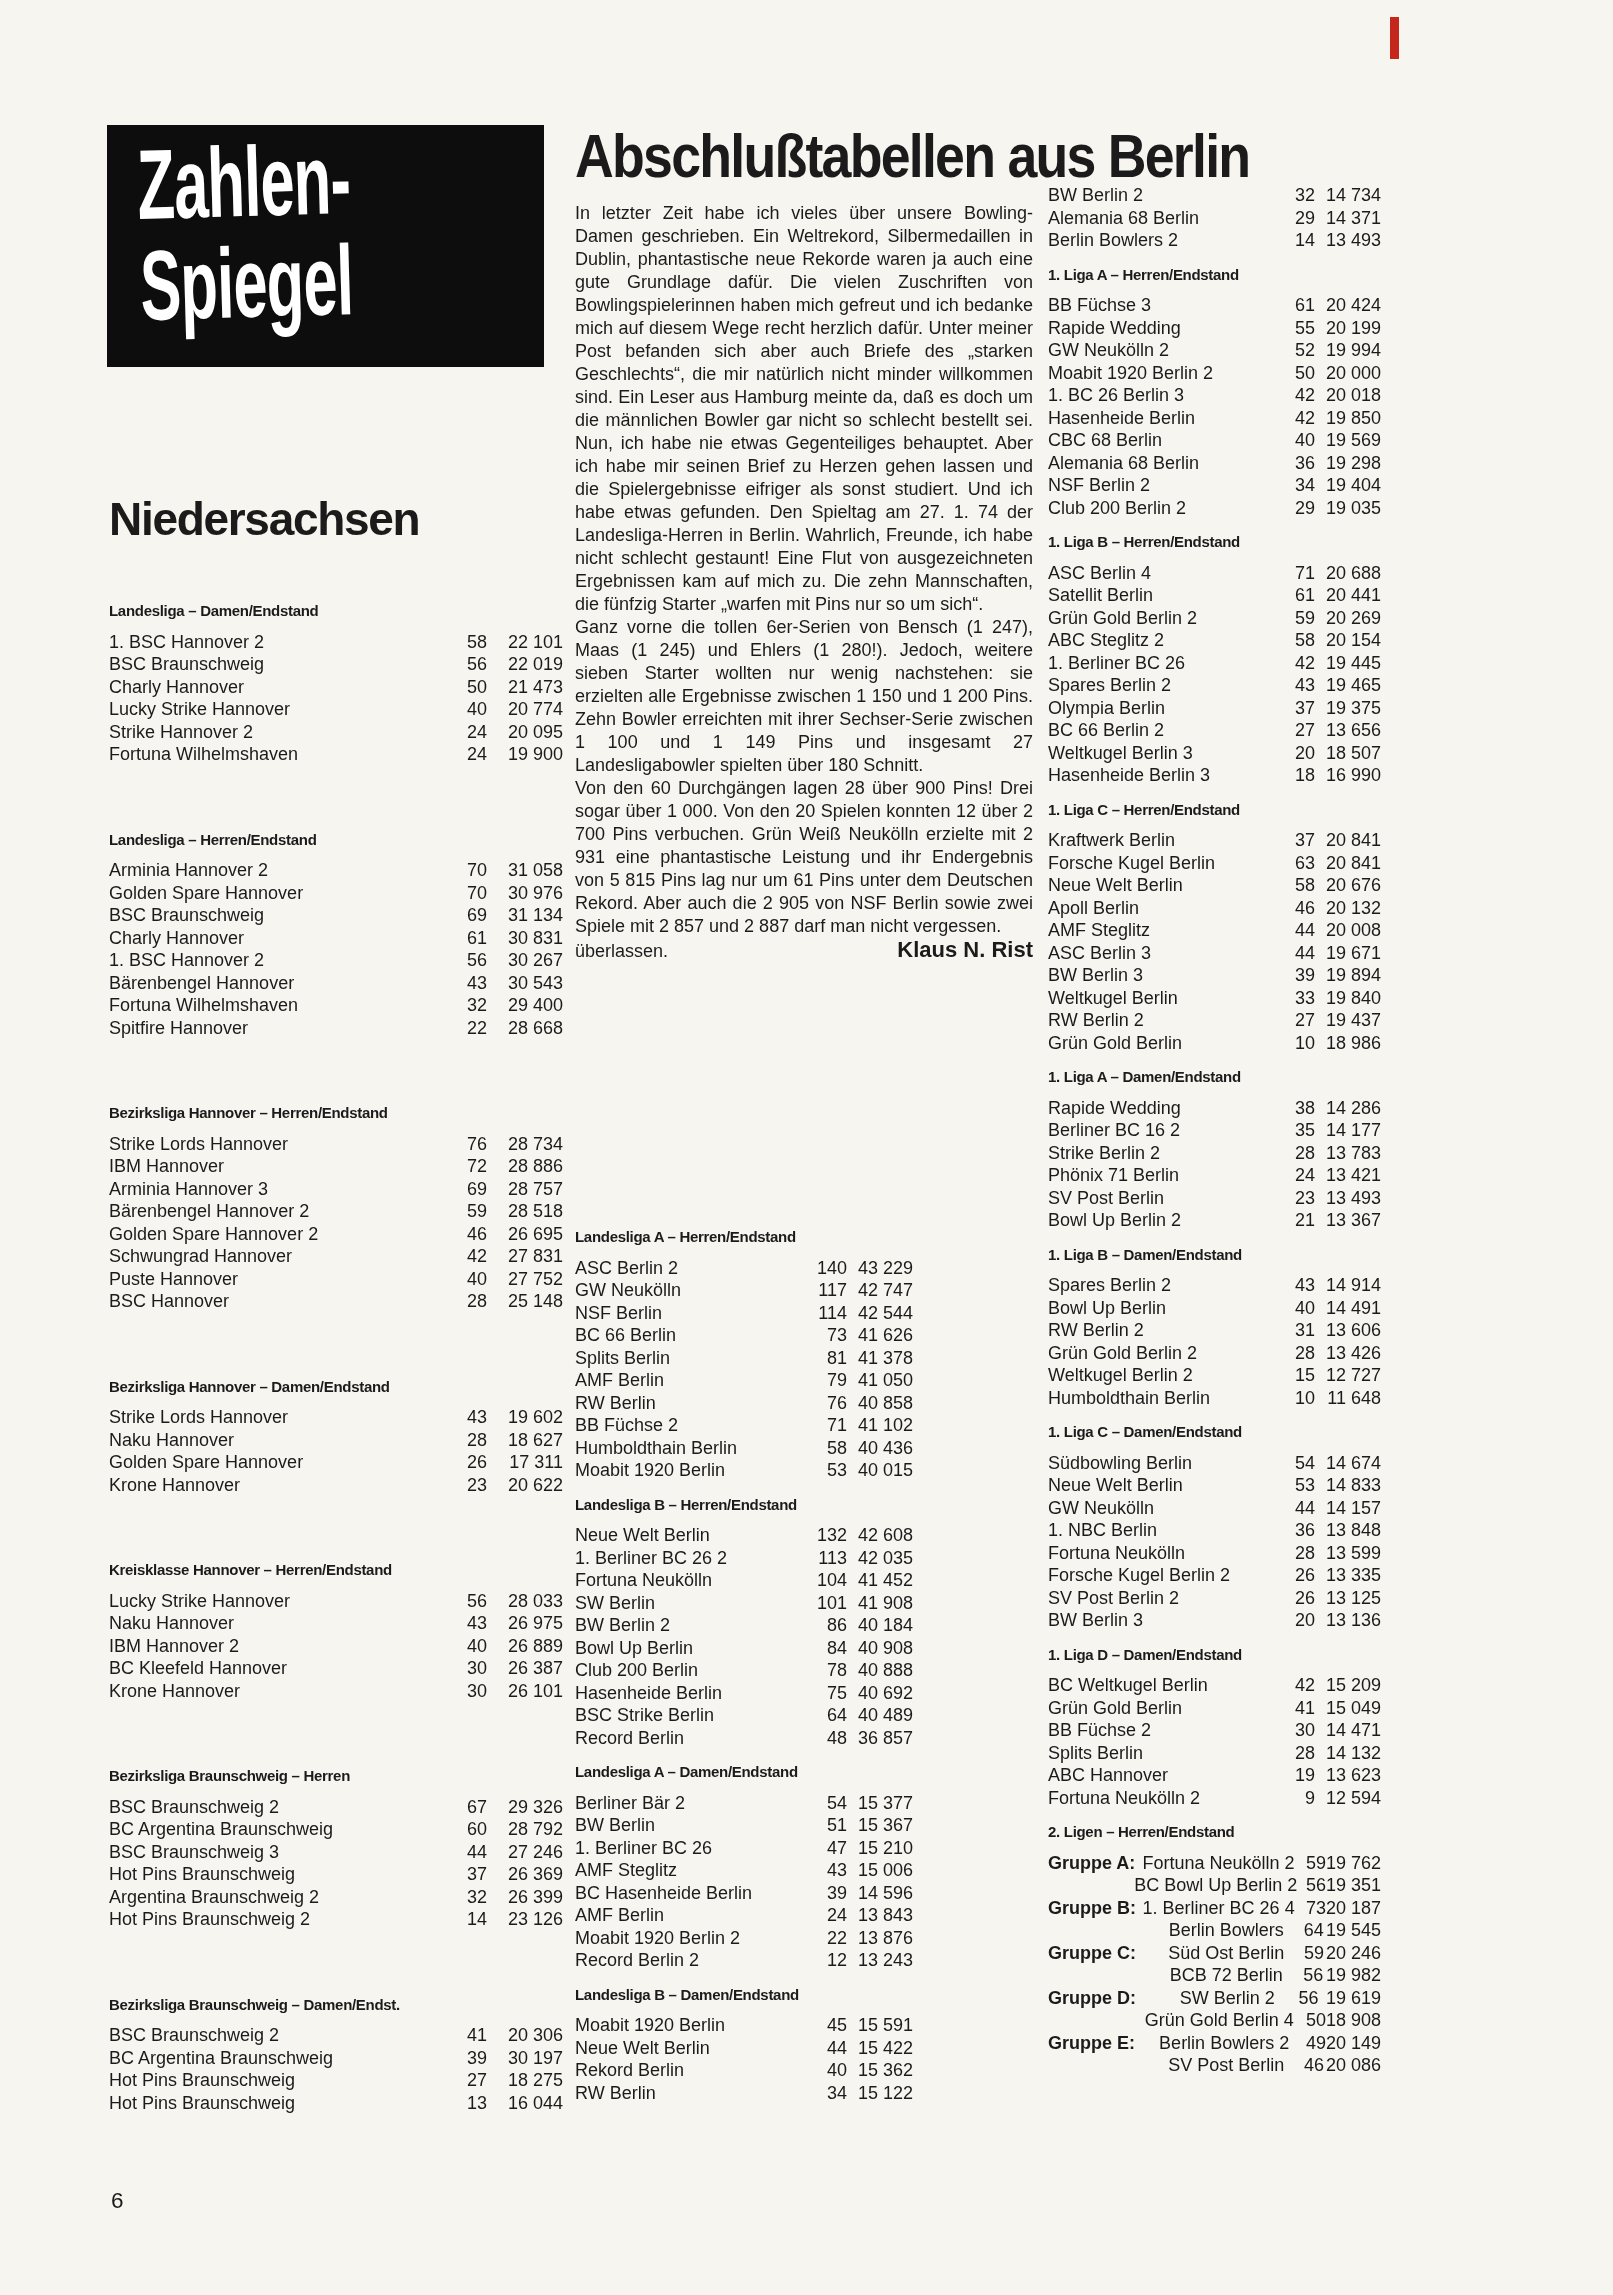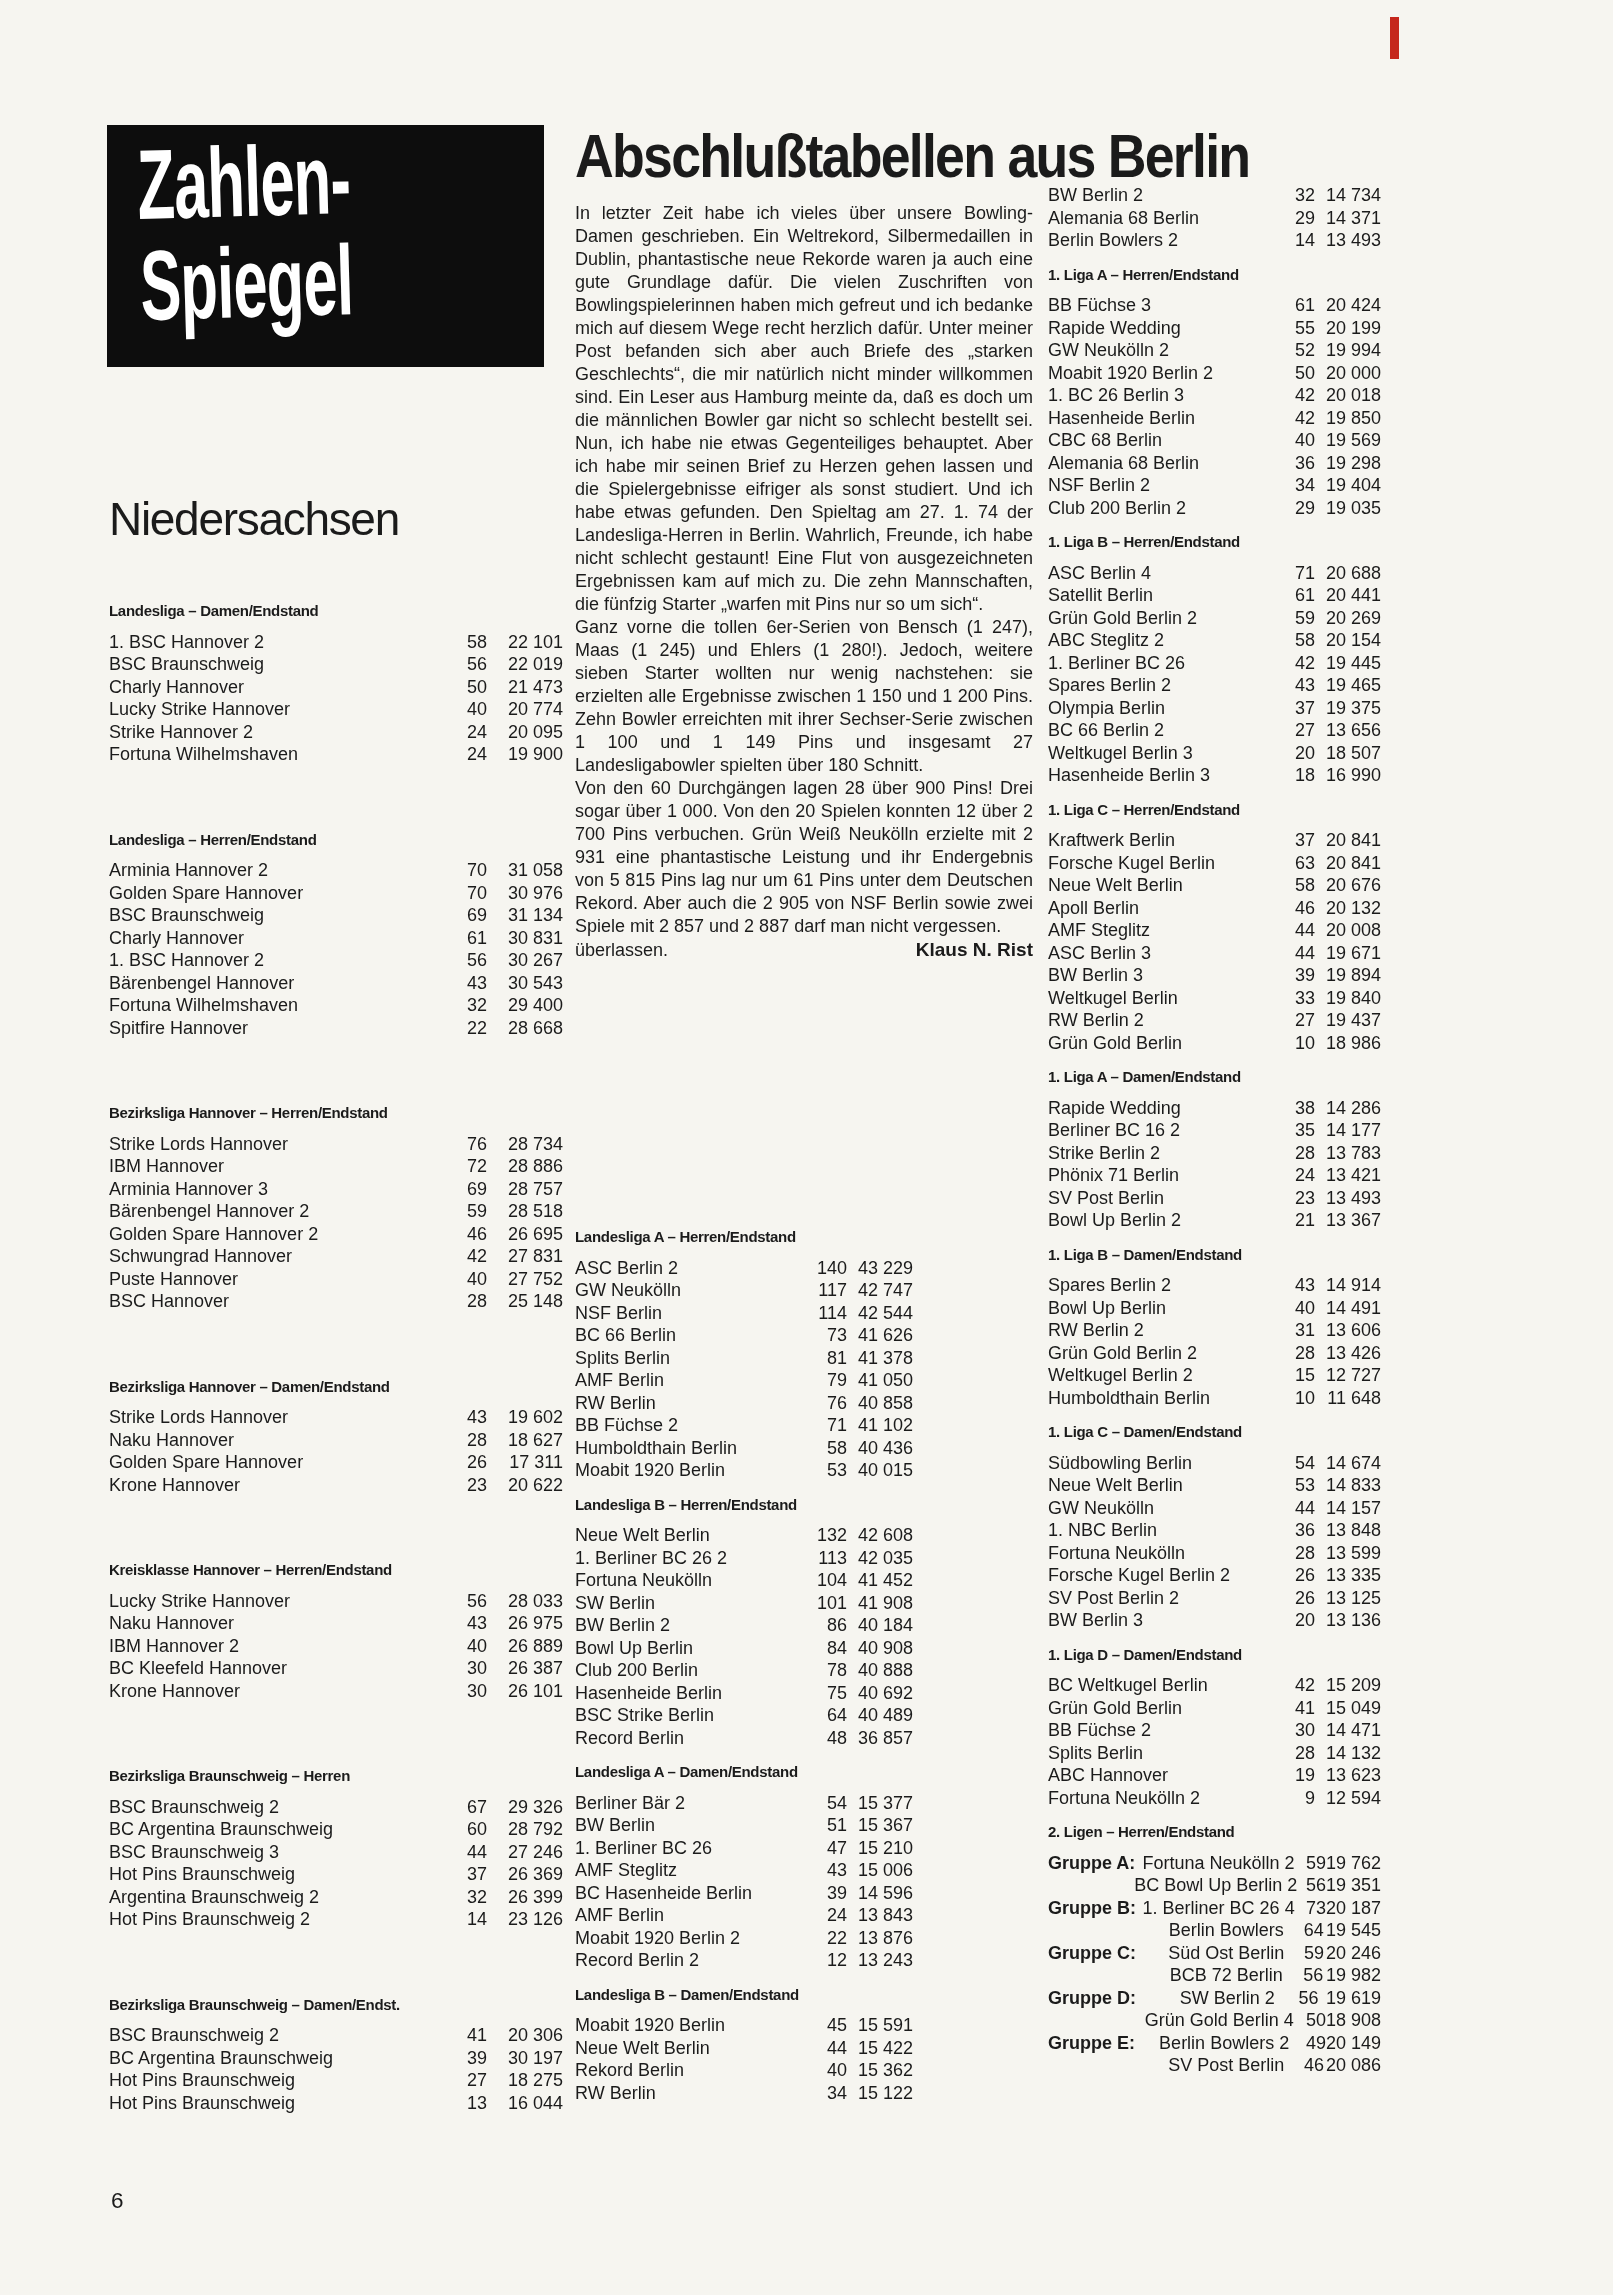--- a/index.html
+++ b/index.html
@@ -13,35 +13,35 @@
 
   
   .logo-box { position:absolute; left:107px; top:125px; width:437px; height:242px; background:#0d0d0d; }
   .logo-text {
     position:absolute; left:29px; top:9.3px; color:#ffffff; font-weight:bold;
     font-size:99px; line-height:101px; letter-spacing:-1.3px; white-space:nowrap;
     transform:rotate(-1.6deg) scaleX(0.62); transform-origin:left top;
   }
   .region-title {
     position:absolute; left:109px; top:492px; margin:0;
-    font-size:46px; font-weight:normal; letter-spacing:-1.3px; white-space:nowrap;
+    font-size:46px; font-weight:bold; letter-spacing:-1.3px; white-space:nowrap;
   }
 
   
   .article-title {
     position:absolute; left:575px; top:121px; margin:0;
     font-size:61px; font-weight:bold; letter-spacing:-2px; white-space:nowrap;
     transform:scaleX(0.88); transform-origin:left top;
   }
 
   .col-mid { position:absolute; left:575px; top:202px; width:458px; }
   .article-body { font-size:18px; line-height:23px; text-align:justify; }
   .article-body p { margin:0; }
   .article-sig { display:flex; justify-content:space-between; align-items:baseline; }
-  .article-sig .author { font-weight:bold; font-size:19px; }
+  .article-sig .author { font-weight:bold; font-size:22px; }
 
   .mid-tables  { position:absolute; left:575px;  top:1226px; width:338px; }
   .col-left    { position:absolute; left:109px;  top:600px;  width:454px; }
   .col-right   { position:absolute; left:1048px; top:184px;  width:333px; }
 
   .table-block { margin:0 0 12px 0; }
   .col-left .table-block { margin-bottom:63px; }
   .table-title {
     margin:0 0 8px 0; font-size:15px; font-weight:bold;
     letter-spacing:-0.3px; line-height:22.5px; white-space:nowrap;

